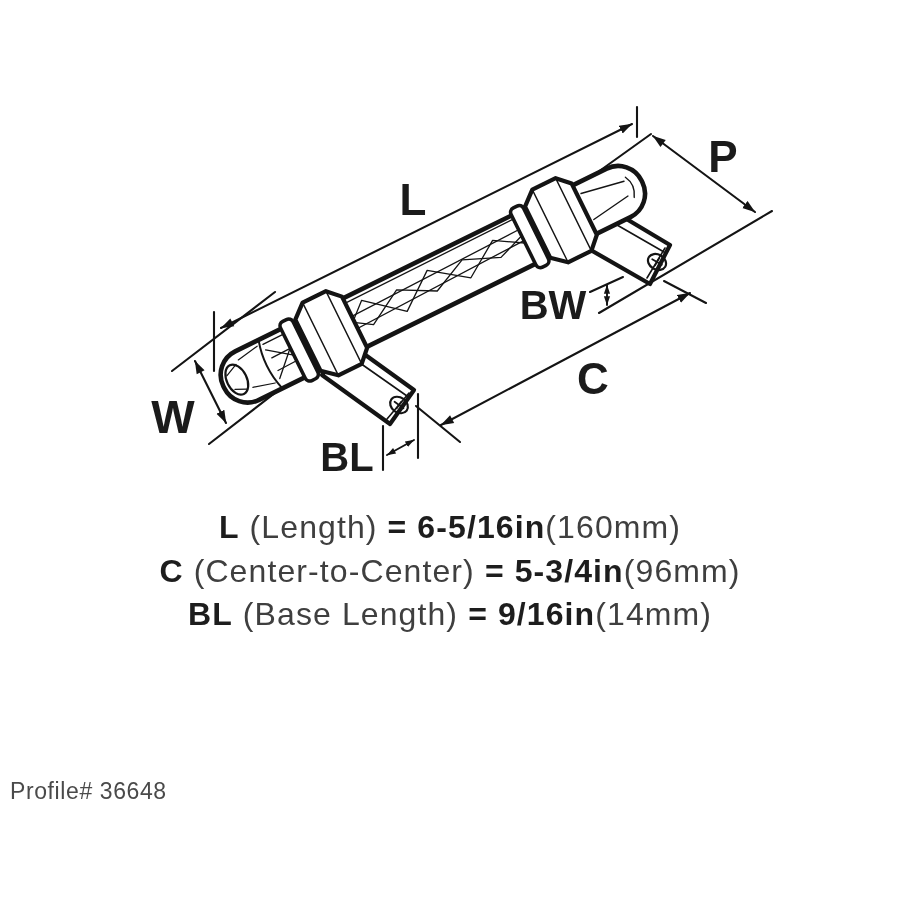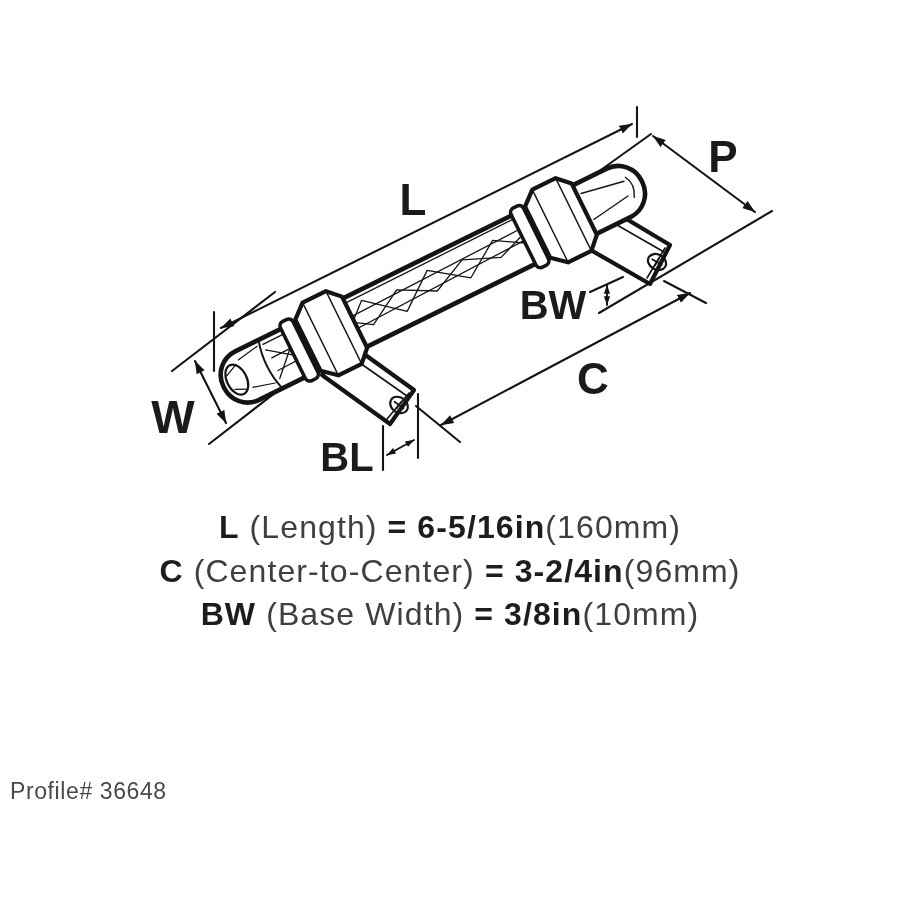--- a/index.html
+++ b/index.html
@@ -128,17 +128,17 @@
     <text class="dimlabel" x="173" y="433" font-size="46">W</text>
     <text class="dimlabel" x="593" y="394" font-size="44">C</text>
     <text class="dimlabel" x="553" y="319" font-size="40">BW</text>
     <text class="dimlabel" x="347" y="471" font-size="40">BL</text>
   </g>
 </svg>
 </div>
 
 <div class="specs">
   <div class="spec-line"><span class="b">L</span> <span class="r">(Length)</span> <span class="b">= 6-5/16in</span><span class="r">(160mm)</span></div>
-  <div class="spec-line"><span class="b">C</span> <span class="r">(Center-to-Center)</span> <span class="b">= 3-2/4in</span><span class="r">(96mm)</span></div>
-  <div class="spec-line"><span class="b">BW</span> <span class="r">(Base Width)</span> <span class="b">= 3/8in</span><span class="r">(10mm)</span></div>
+  <div class="spec-line"><span class="b">C</span> <span class="r">(Center-to-Center)</span> <span class="b">= 5-3/4in</span><span class="r">(96mm)</span></div>
+  <div class="spec-line"><span class="b">BL</span> <span class="r">(Base Length)</span> <span class="b">= 9/16in</span><span class="r">(14mm)</span></div>
 </div>
 
 <div class="profile">Profile# 36648</div>
 
 </body></html>

